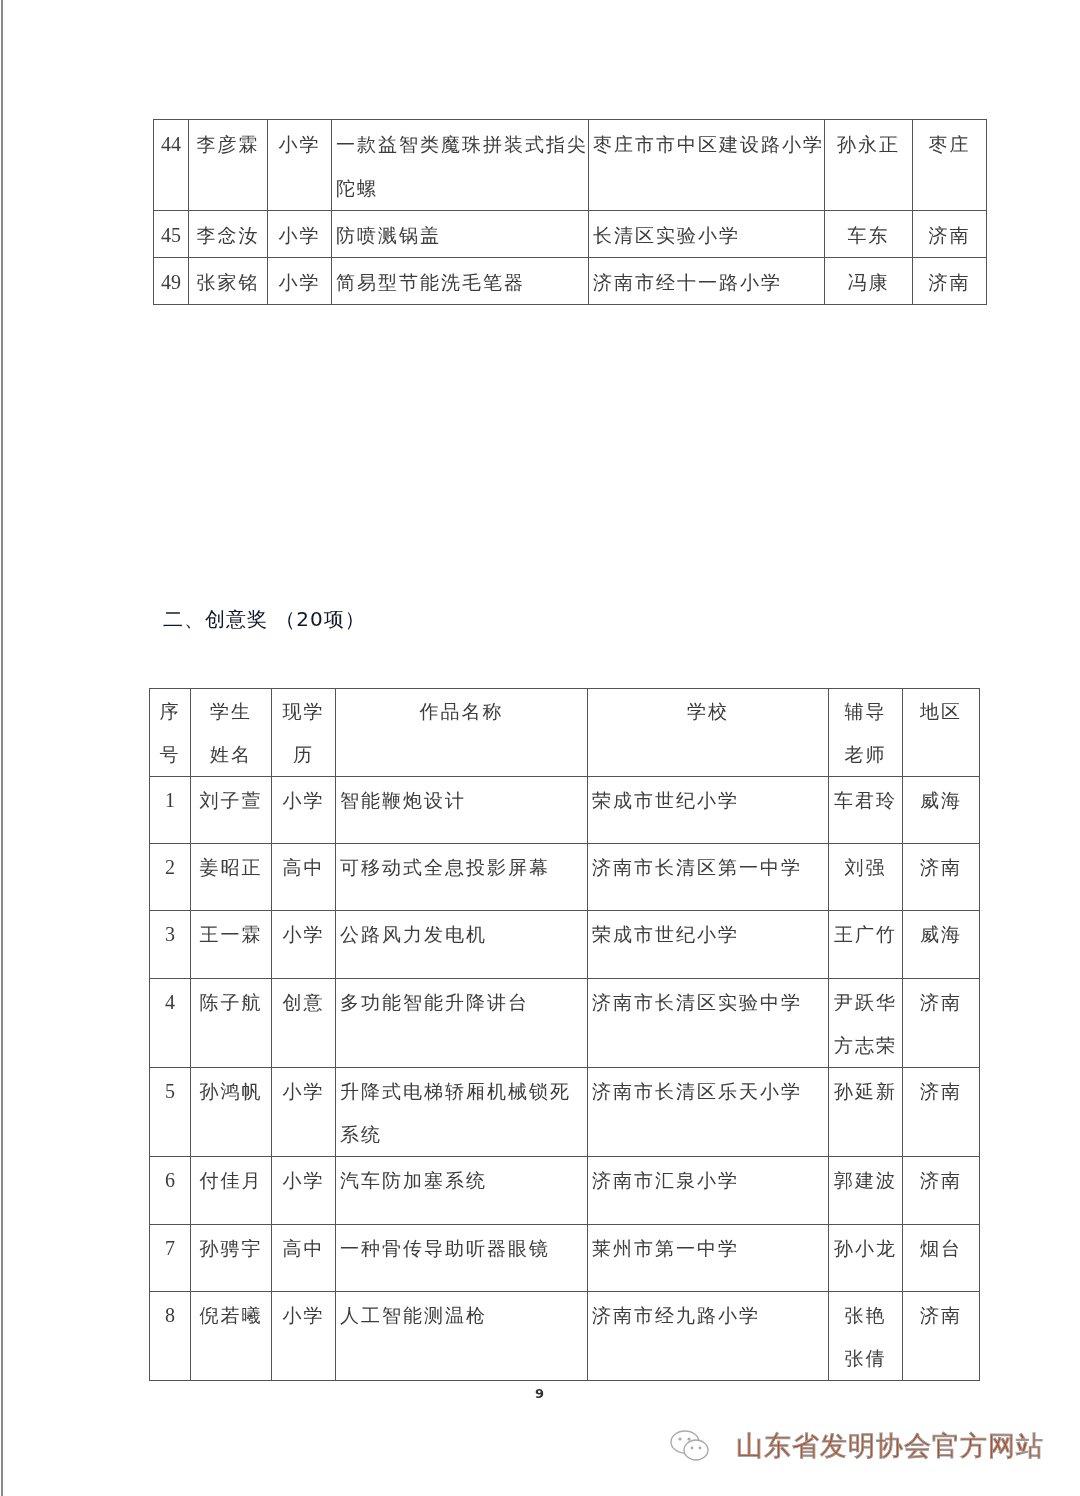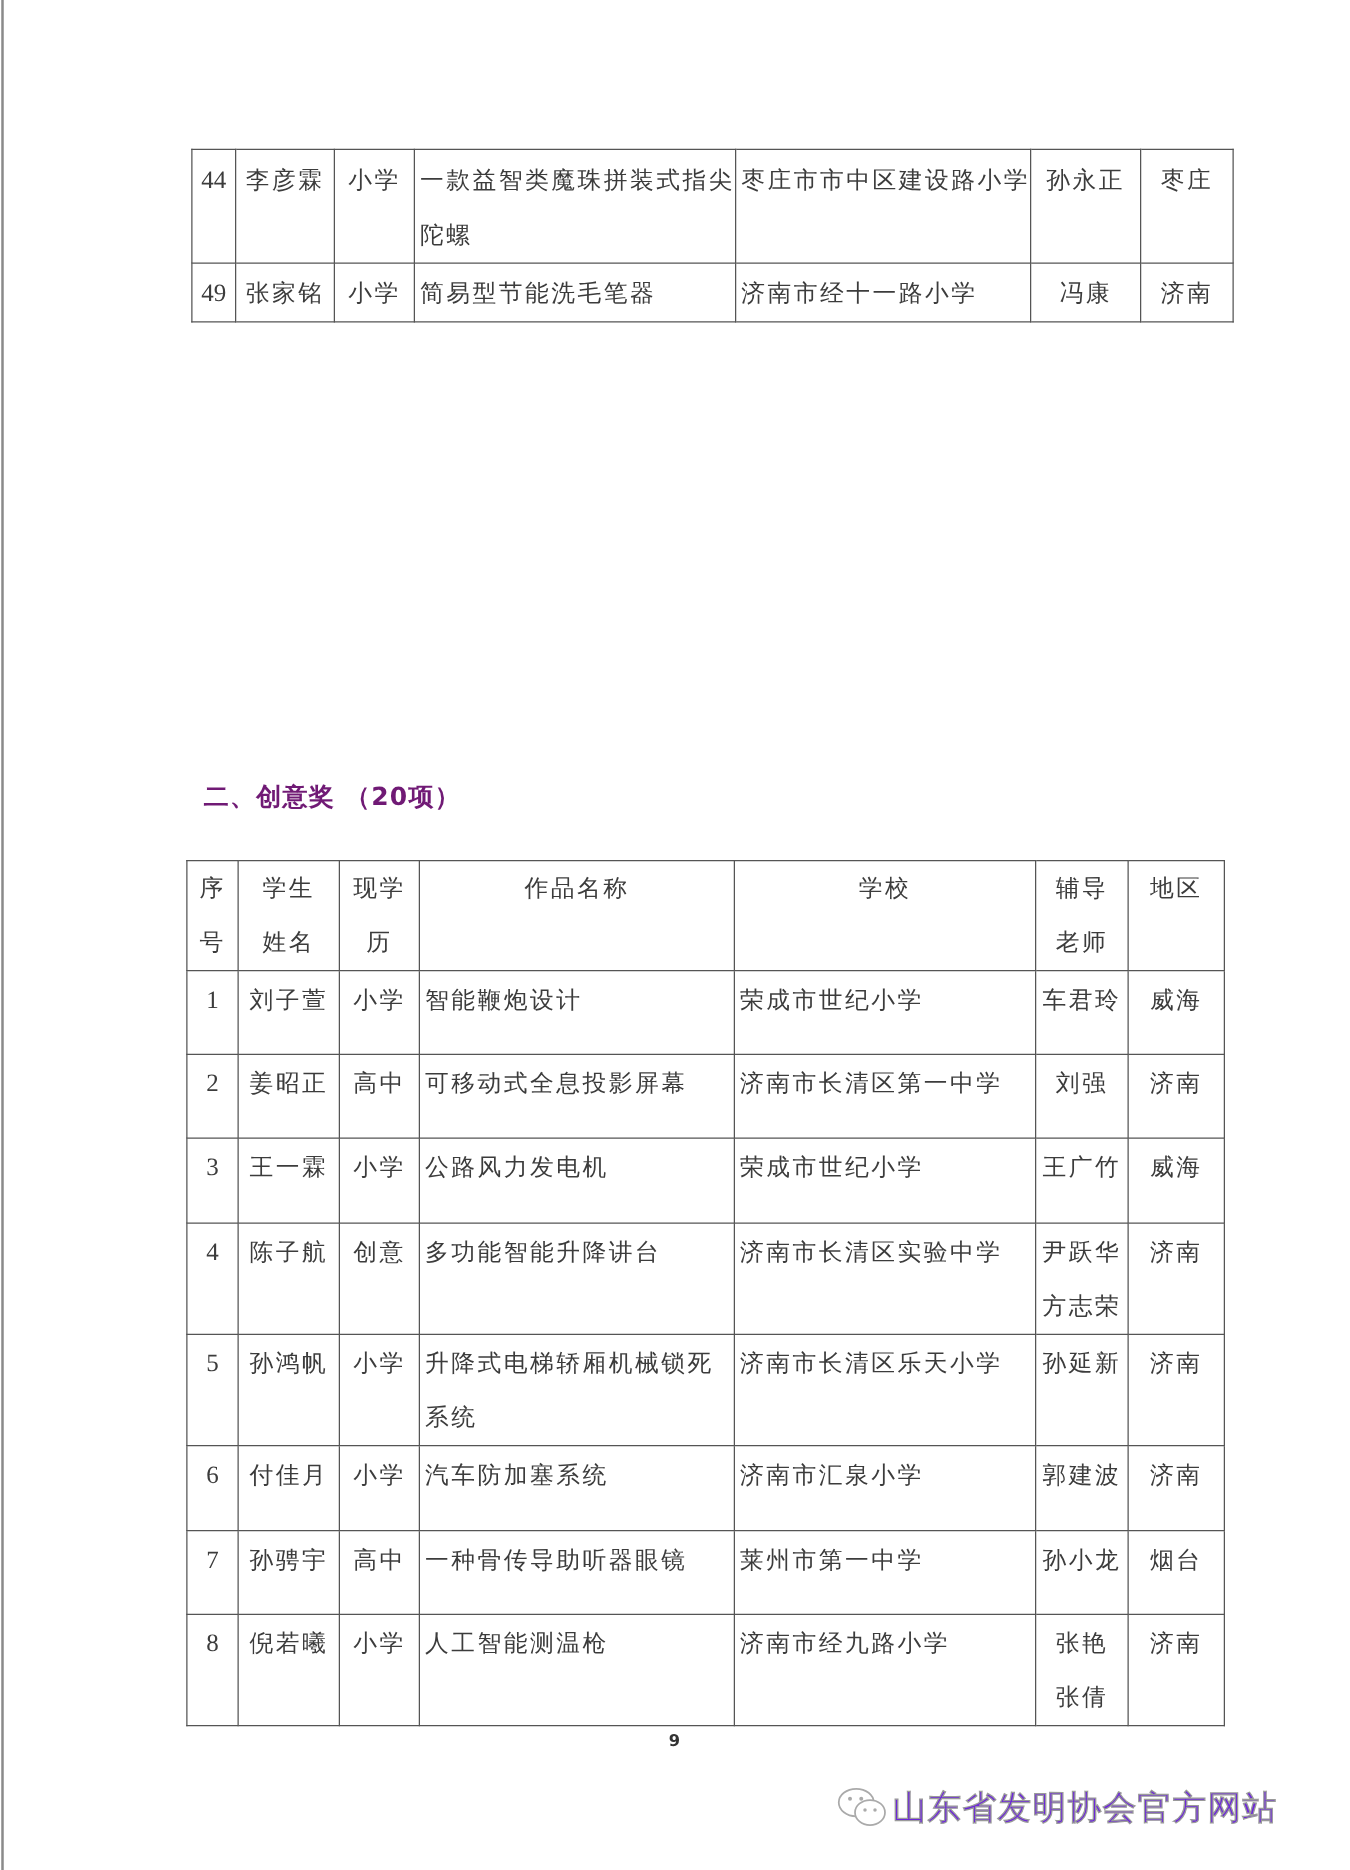--- a/index.html
+++ b/index.html
@@ -24,35 +24,35 @@
   }
   td.c, th.c { text-align:center; padding:0; }
   td.num { text-align:center; padding:0; letter-spacing:0; font-family:"Liberation Serif",serif; font-size:20px; }
   .multi span { display:block; }
   #t1 { left:153px; top:119px; width:833px; }
   #t1 td { padding-top:2px; }
   #t2 { left:149px; top:688px; width:830px; }
   #t2 th { line-height:43px; padding-top:1px; }
   #t2 td { line-height:43px; padding-top:2px; }
   .section-title {
-    position:absolute; left:163px; top:624px;
+    position:absolute; left:163px; top:606px;
     font-family:"DejaVu Sans","Liberation Sans",sans-serif;
-    font-weight:bold; font-size:20px; color:#701a75;
+    font-weight:normal; font-size:20px; color:#0f172a;
     letter-spacing:1px;
   }
   .page-number {
     position:absolute; left:535px; top:1386px;
     font-family:"DejaVu Sans","Liberation Sans",sans-serif;
     font-size:13px; font-weight:bold; color:#333;
   }
   .watermark {
     position:absolute; left:668px; top:1428px;
-    display:flex; align-items:center; gap:0;
+    display:flex; align-items:center; gap:22px;
     font-family:"DejaVu Sans","Liberation Sans",sans-serif;
-    font-size:27px; color:#6d28d9;
+    font-size:27px; color:#c2410c;
     -webkit-text-stroke:1px #9a9a9a;
     letter-spacing:1px;
   }
   .wm-icon { width:46px; height:36px; }
 </style>
 </head>
 <body>
 
 <div class="page-edge"></div>
 
@@ -73,20 +73,33 @@
           <span>李彦霖</span>
         </td>
       <td class="c">小学</td>
       <td>一款益智类魔珠拼装式指尖陀螺</td>
       <td>枣庄市市中区建设路小学</td>
       <td class="c multi">
           <span>孙永正</span>
         </td>
       <td class="c">枣庄</td>
     </tr>
+    <tr style="height:45px">
+      <td class="num">45</td>
+      <td class="c multi">
+          <span>李念汝</span>
+        </td>
+      <td class="c">小学</td>
+      <td>防喷溅锅盖</td>
+      <td>长清区实验小学</td>
+      <td class="c multi">
+          <span>车东</span>
+        </td>
+      <td class="c">济南</td>
+    </tr>
     <tr style="height:44px">
       <td class="num">49</td>
       <td class="c multi">
           <span>张家铭</span>
         </td>
       <td class="c">小学</td>
       <td>简易型节能洗毛笔器</td>
       <td>济南市经十一路小学</td>
       <td class="c multi">
           <span>冯康</span>

